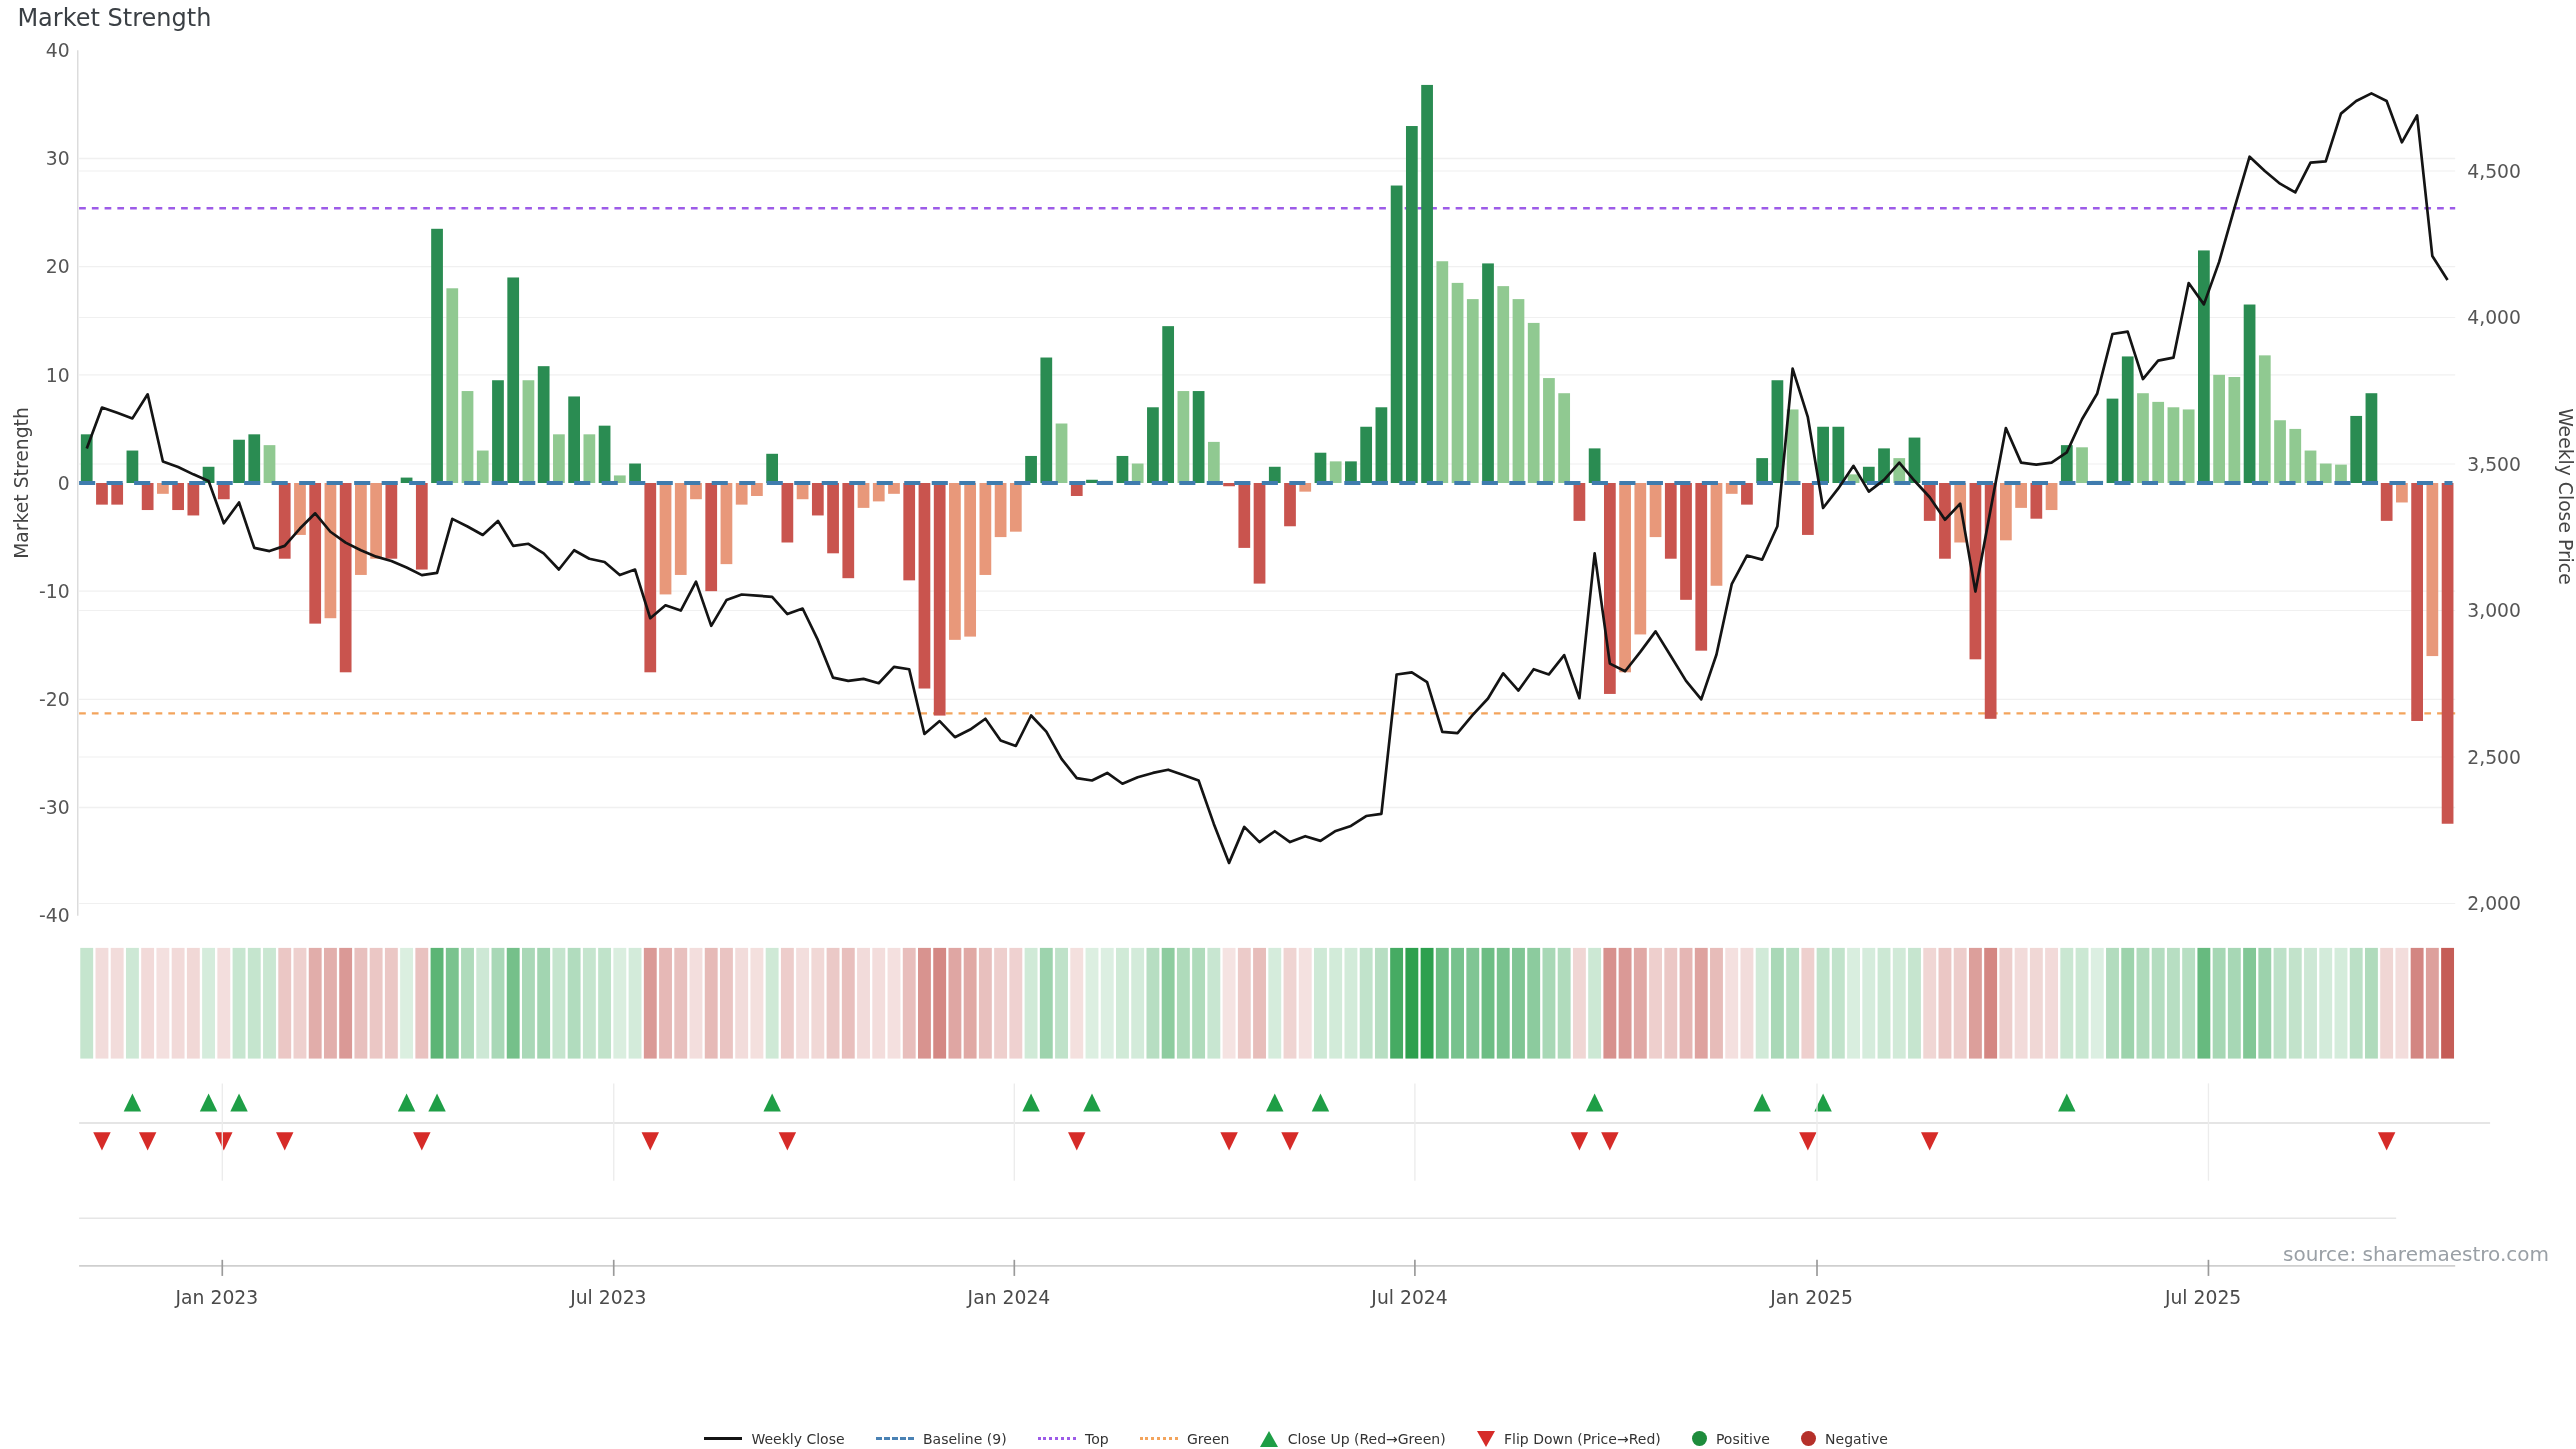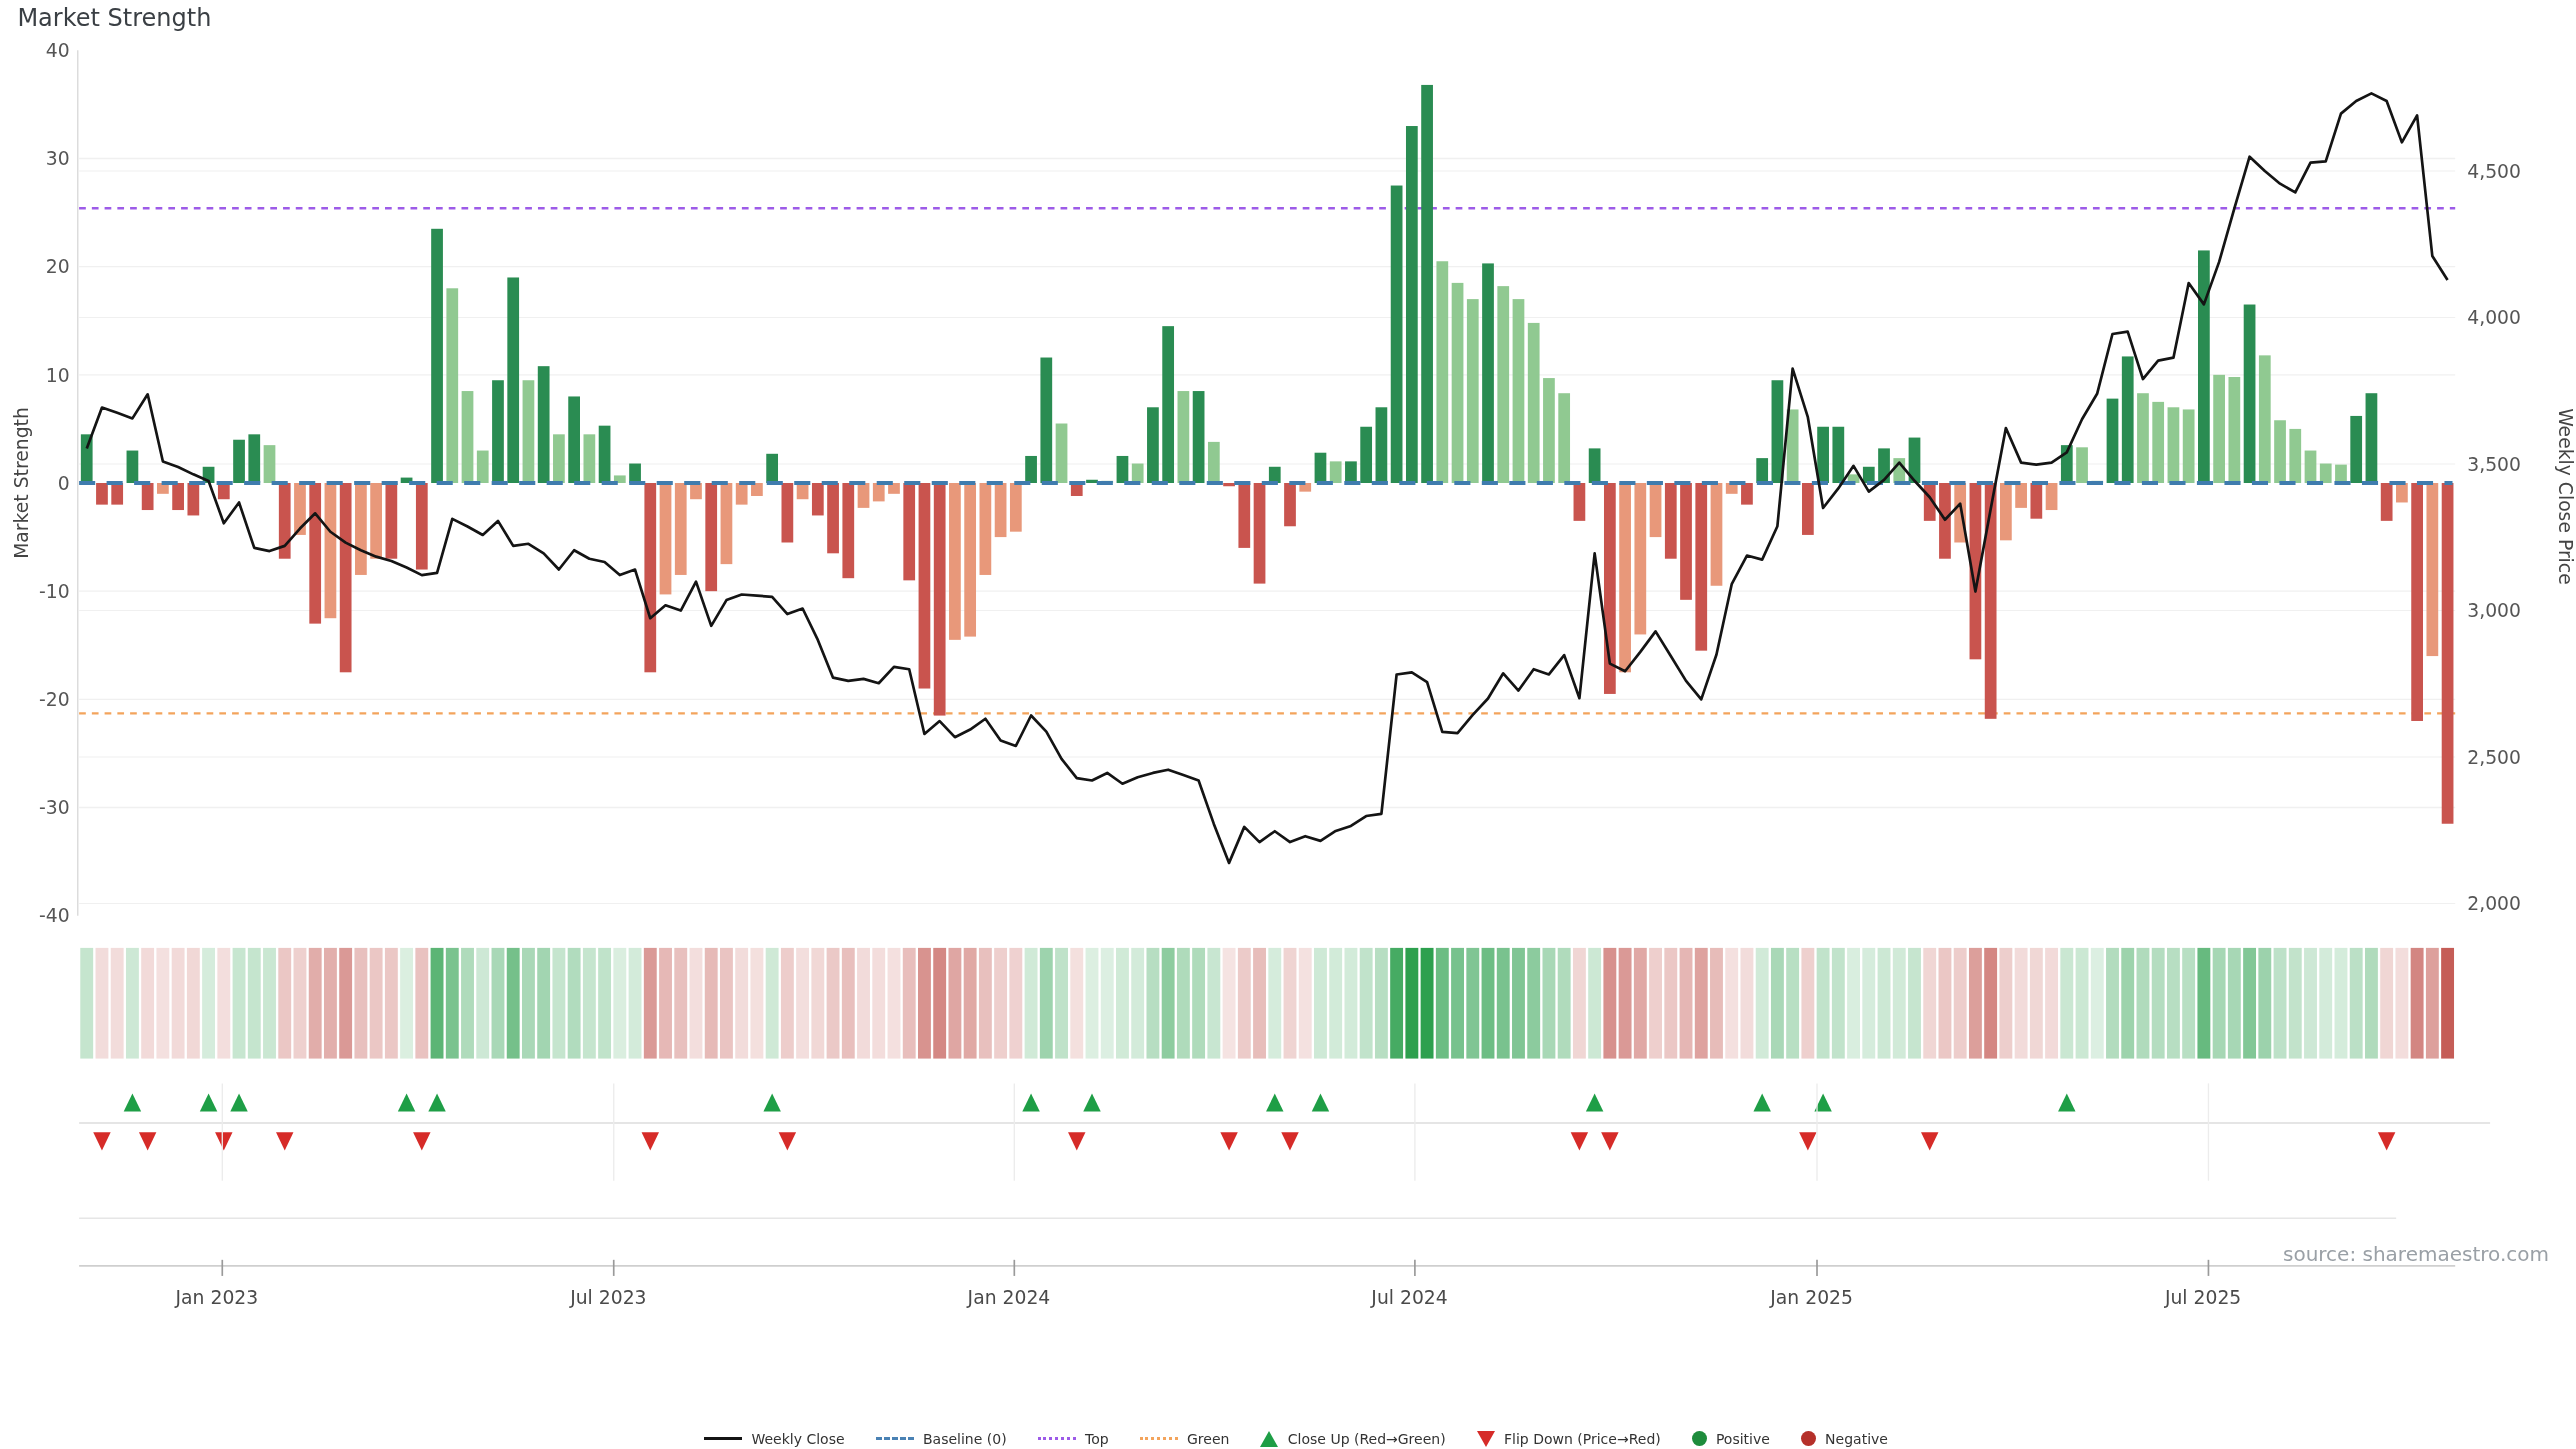--- a/index.html
+++ b/index.html
@@ -449,21 +449,21 @@
     </svg>
   <div id="source-note">source: sharemaestro.com</div>
 
   <div id="legend-bar">
     <div class="legend-item">
       <span class="sw sw-line"></span>
       <span>Weekly Close</span>
     </div>
     <div class="legend-item">
       <span class="sw sw-dash"></span>
-      <span>Baseline (0)</span>
+      <span>Baseline (9)</span>
     </div>
     <div class="legend-item">
       <span class="sw sw-dot" id="sw-top" style="border-top-color: rgb(157, 91, 232);"></span>
       <span>Top</span>
     </div>
     <div class="legend-item">
       <span class="sw sw-dot" id="sw-bottom" style="border-top-color: rgb(243, 164, 92);"></span>
       <span>Green</span>
     </div>
     <div class="legend-item">

